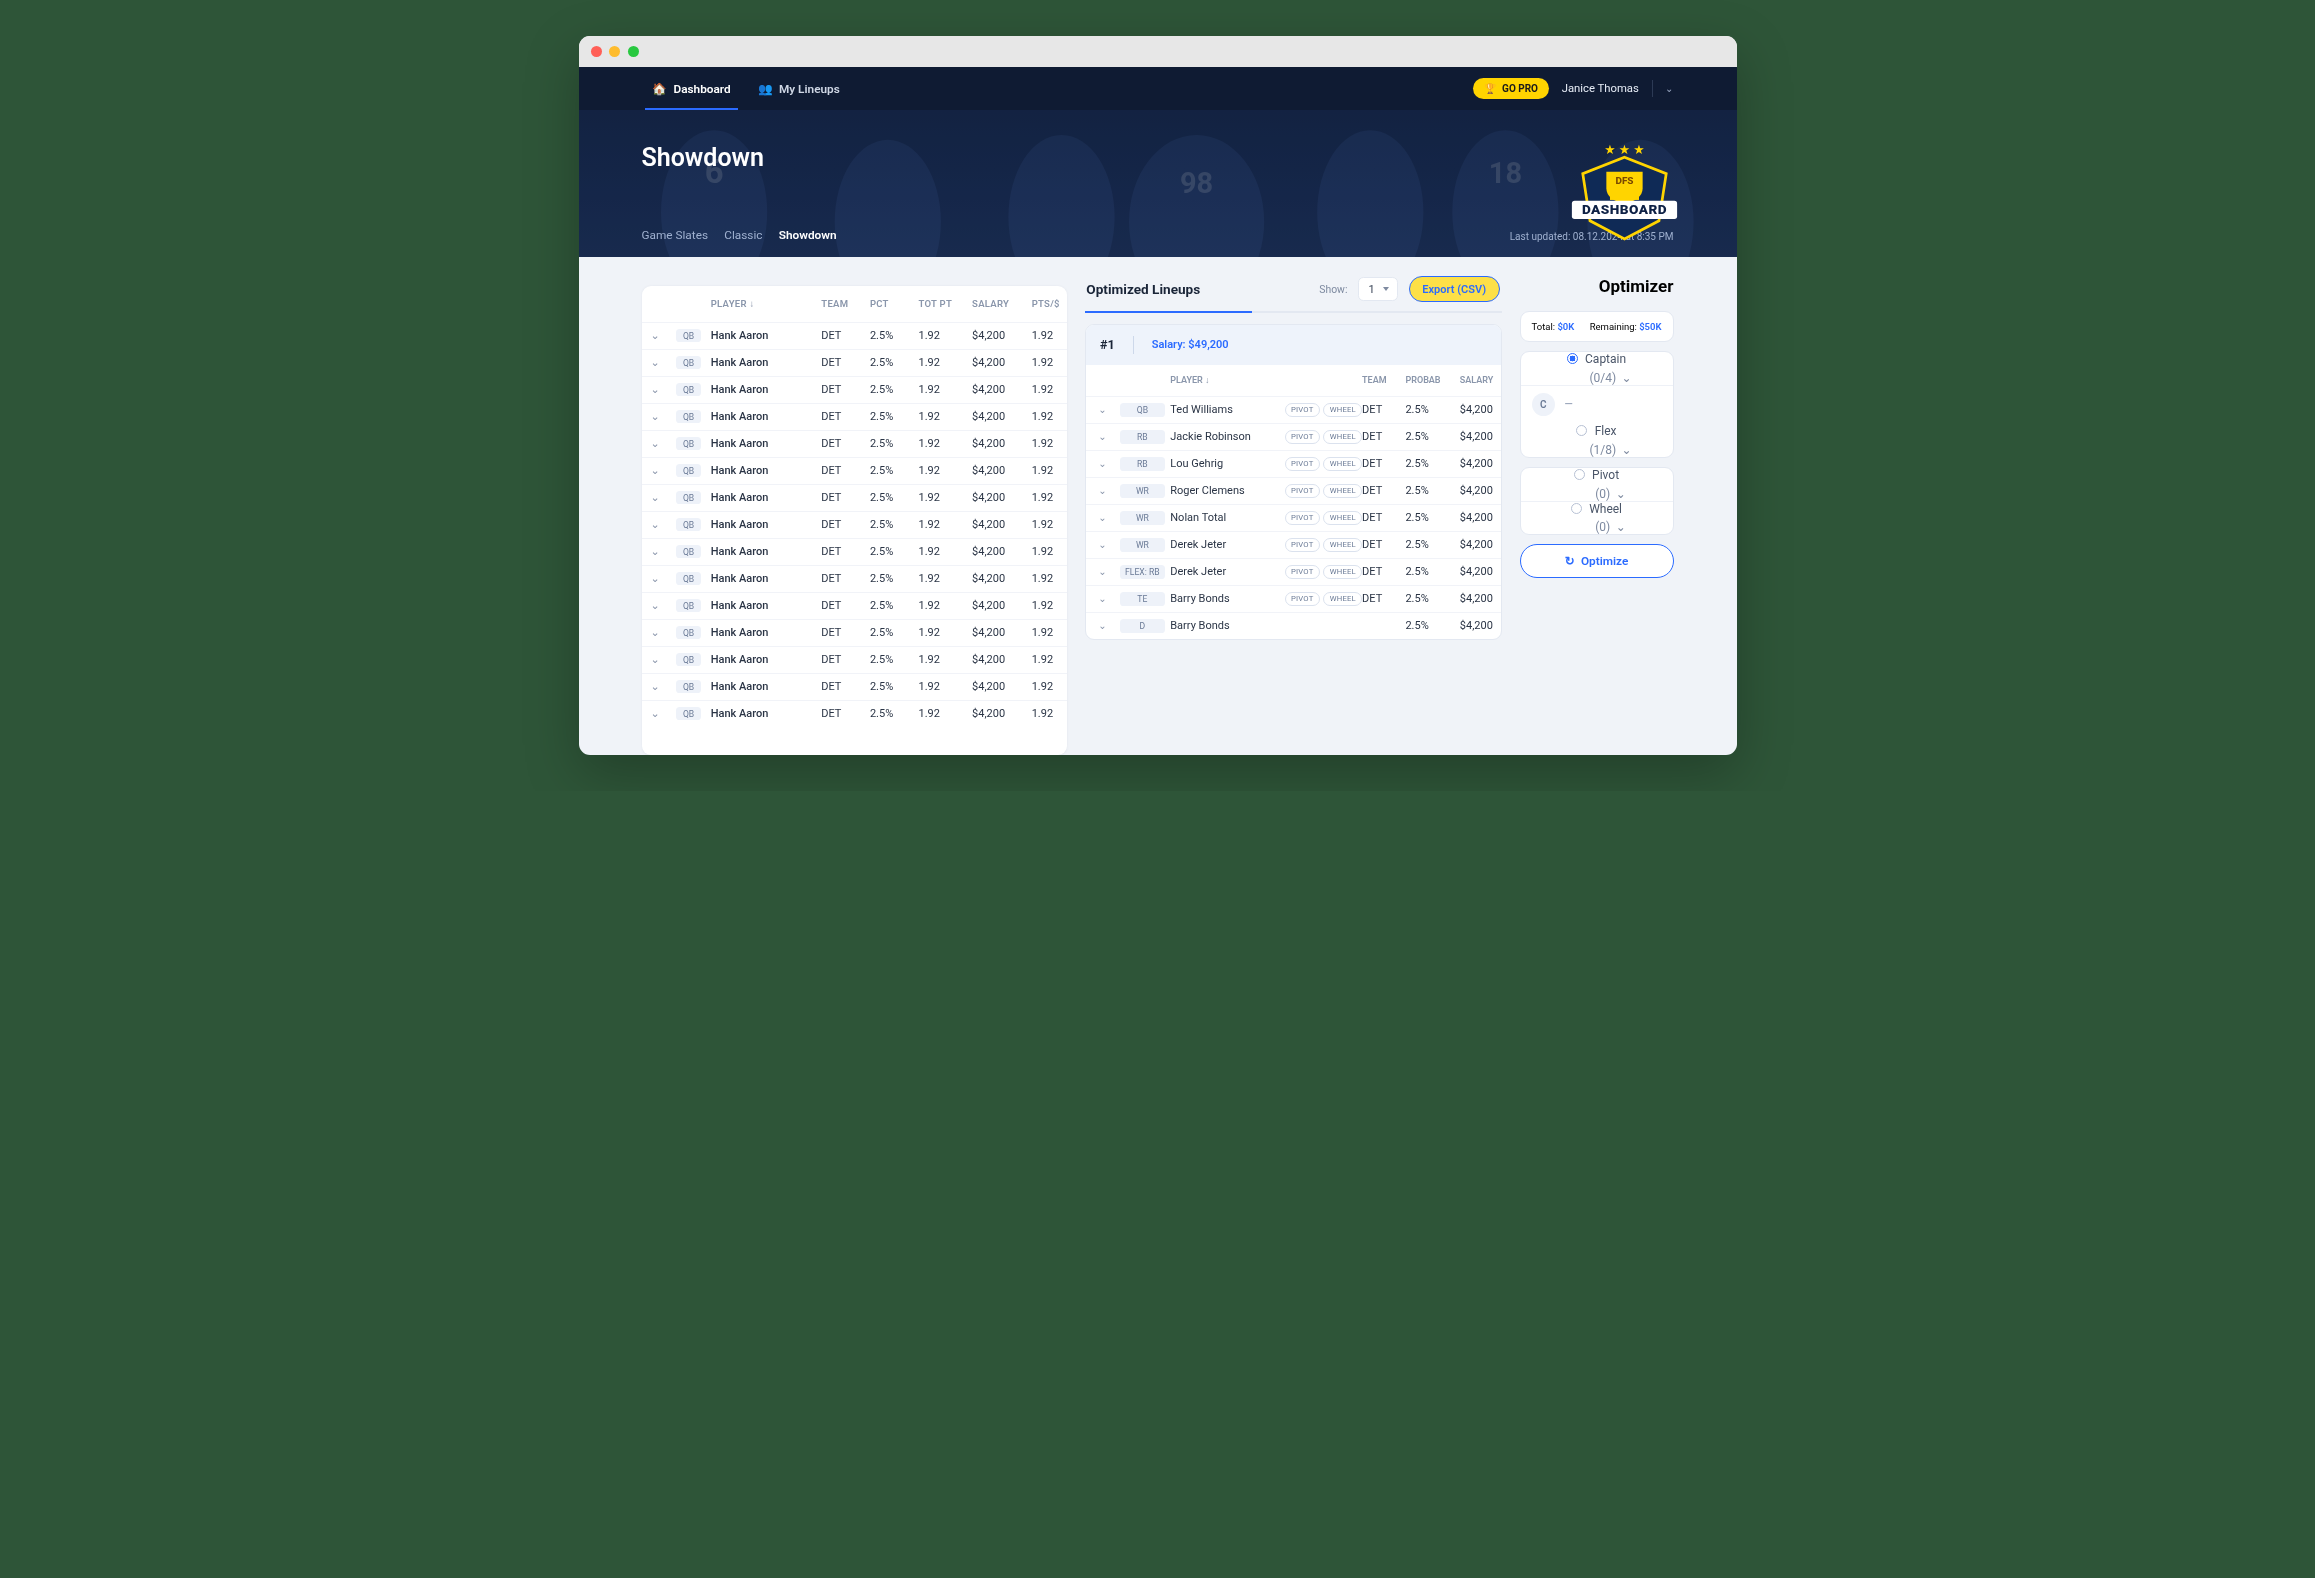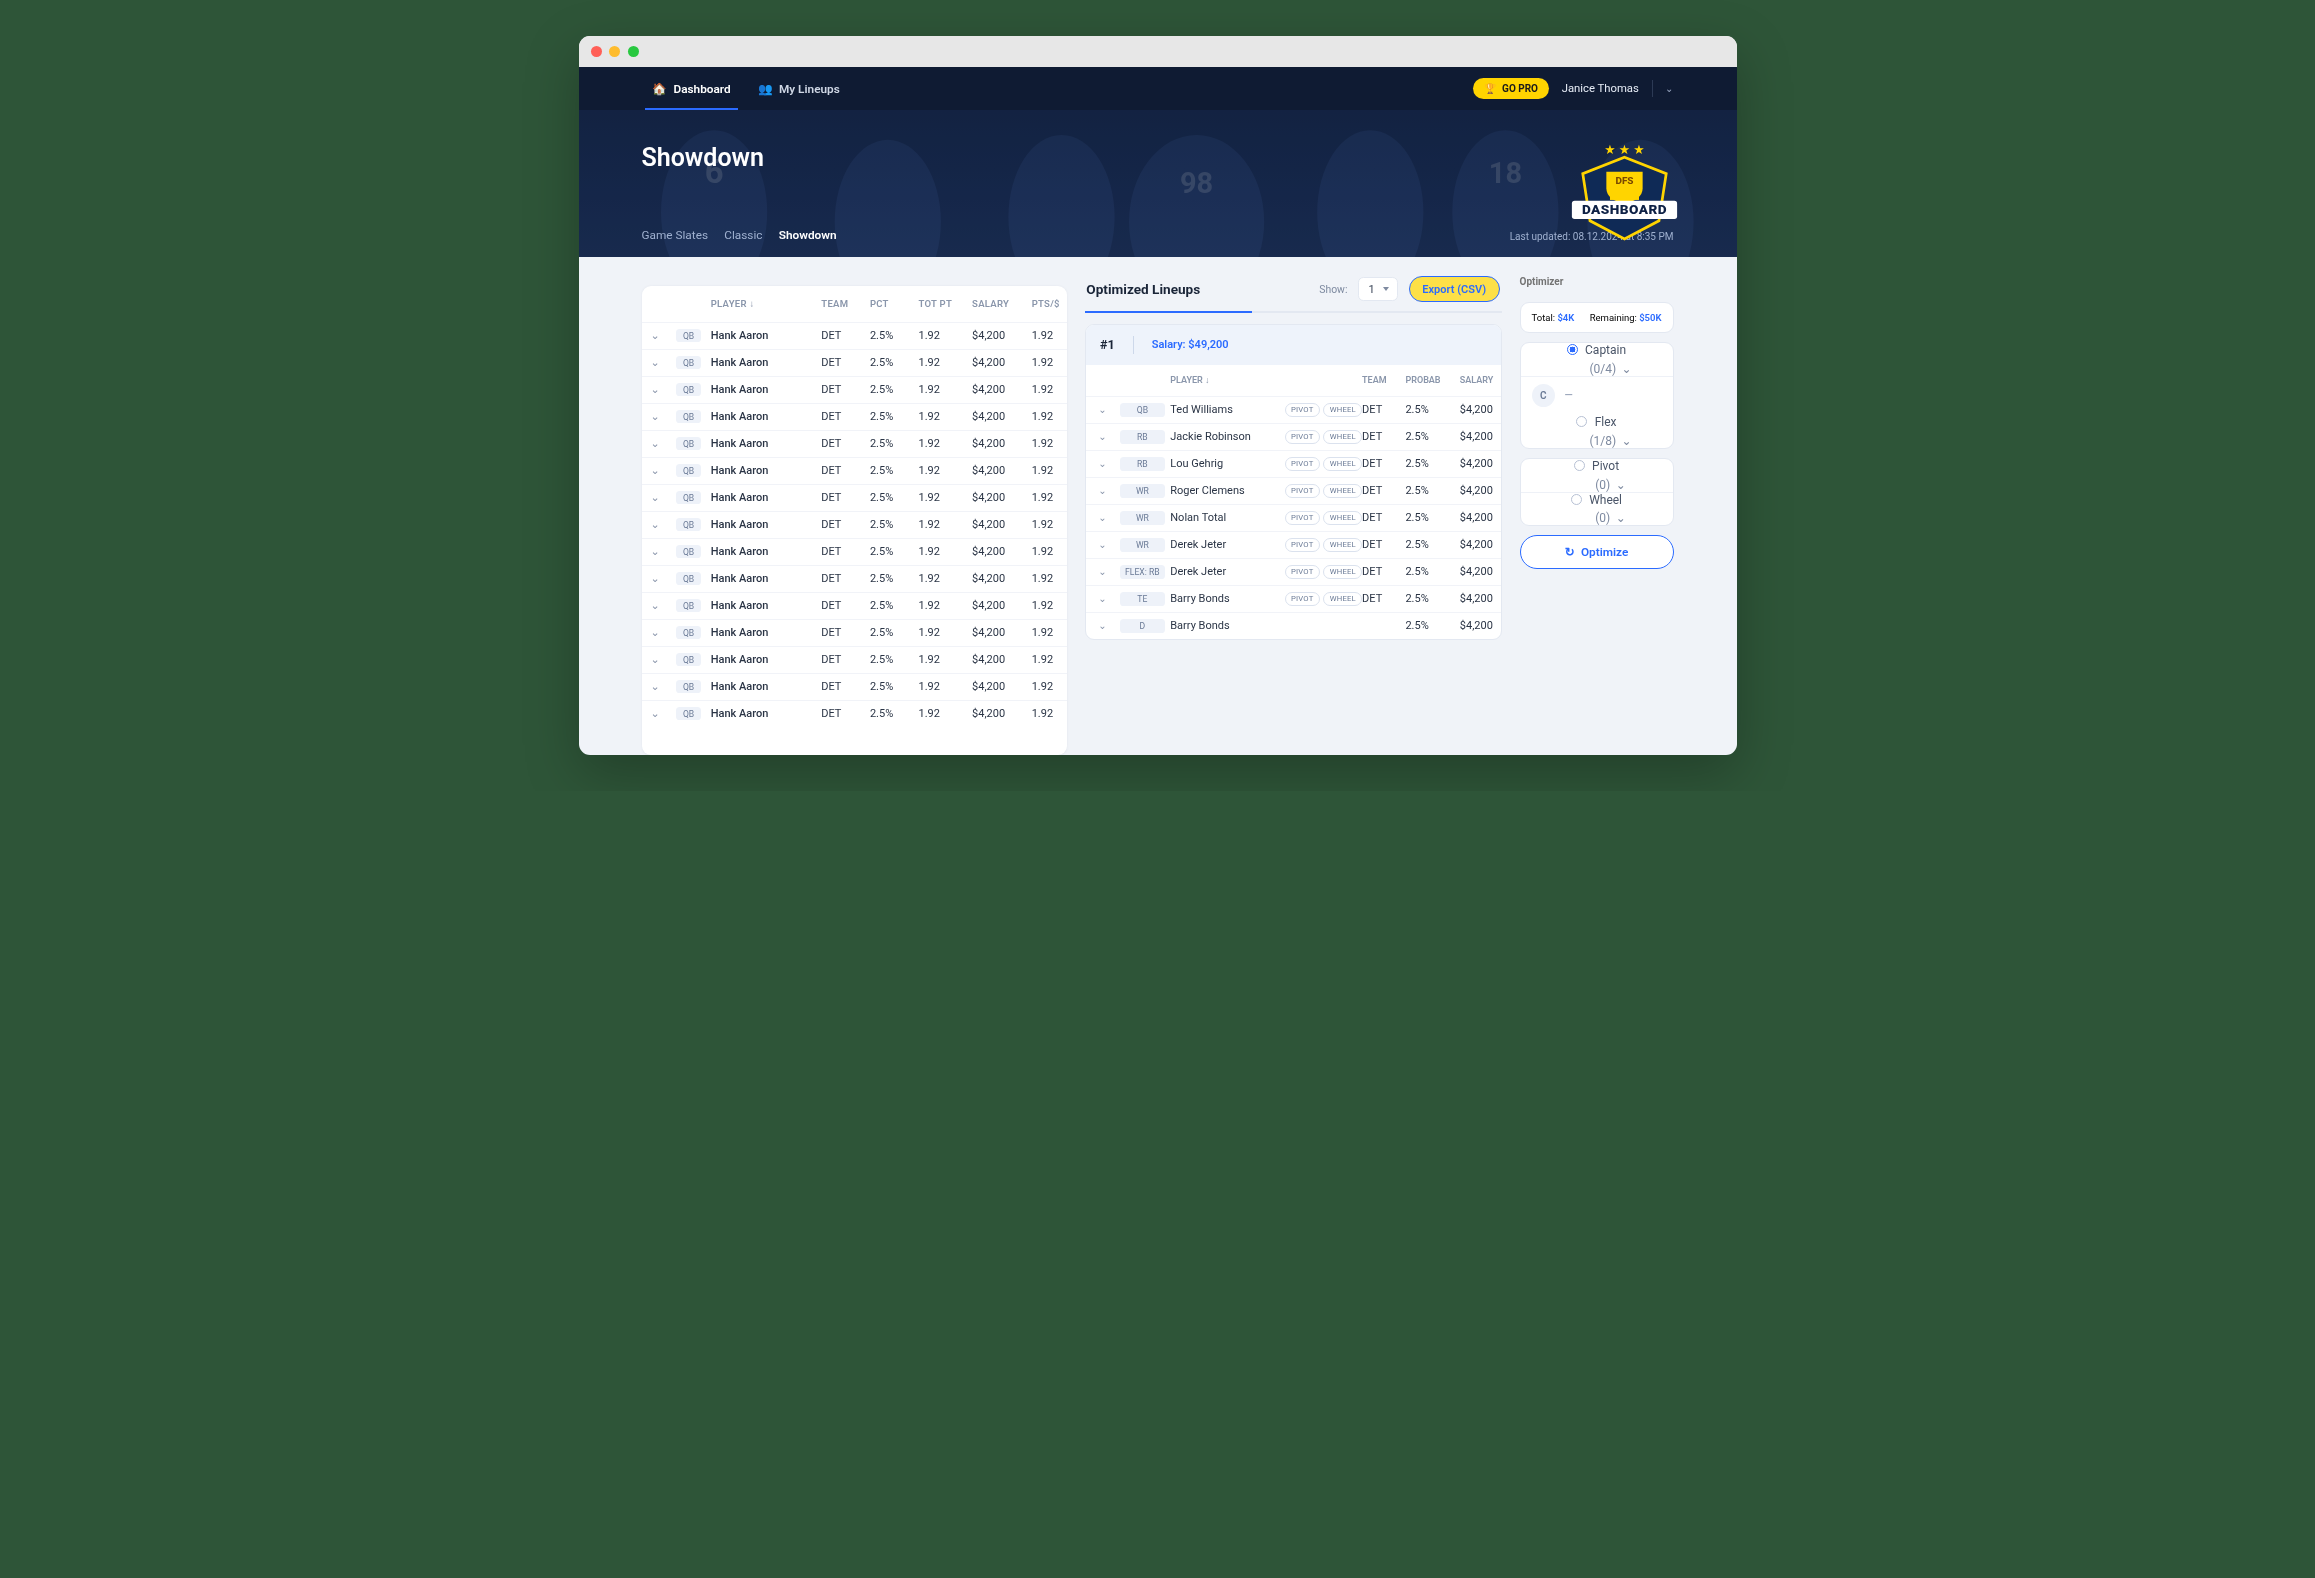--- a/index.html
+++ b/index.html
@@ -68,21 +68,21 @@
   .lcols,.lrow{display:grid;grid-template-columns:16.3px 45px 109px 72px 38px 49px 52px 36px;column-gap:5.4px;align-items:center;padding:0 12.7px;}
   .lcols{height:31px;font-size:9px;color:#8a96ab;text-transform:uppercase;font-weight:600;}
   .lrow{height:27px;font-size:11px;color:#2a3445;border-top:0.9px solid #f1f3f8;}
   .pills{display:flex;gap:3.6px;}
   .pill{font-size:7.7px;color:#6a7a96;border:0.9px solid #dbe2ee;border-radius:8.1px;padding:1.4px 5.4px;letter-spacing:.02em;}
   .lpos{font-size:8.6px;color:#6a7a96;background:#eef2f9;border-radius:3.6px;padding:1.8px 3.6px;text-align:center;}
   .smallchev{color:#8a96ab;cursor:pointer;font-size:10px;}
 
   
   .opt{width:154px;display:flex;flex-direction:column;gap:9px;}
-  .opt-title{font-size:10px;font-weight:700;color:#737373;padding:1.8px 0 5.4px;}
+  .opt-title{font-size:17px;font-weight:700;color:#000000;padding:1.8px 0 5.4px;text-align:right;}
   .obox{background:#fff;border:0.9px solid #e3e8f1;border-radius:9px;}
   .orow{display:flex;align-items:center;justify-content:space-between;padding:0 11px;font-size:12px;color:#4a5568;height:33px;cursor:pointer;flex-direction:column;}
   .orow+.orow{border-top:0.9px solid #eef1f7;}
   .orow .r{display:flex;align-items:center;gap:5.4px;color:#7e8aa0;margin-left:28px;}
   .radio{width:11px;height:11px;border-radius:50%;border:1.4px solid #b7c1d4;display:inline-block;}
   .radio.on{border-color:#2b6bff;background:radial-gradient(circle,#2b6bff 0 45%,#fff 48% 100%);}
   .capslot{display:flex;align-items:center;gap:9px;padding:7.2px 11px;border-top:0.9px solid #eef1f7;}
   .capcircle{width:23.5px;height:23.5px;border-radius:50%;background:#eef2f9;display:flex;align-items:center;justify-content:center;font-size:10px;font-weight:600;color:#6a7a96;}
   .dash{color:#9aa6ba;}
   .totals{display:flex;justify-content:space-between;font-size:9.5px;padding:9px 11px;}
@@ -473,21 +473,21 @@
               <span>$4,200</span>
             </div>
           </div>
       </div>
     </div>
 
     <div class="col opt">
       <div class="opt-title">Optimizer</div>
       <div class="obox">
         <div class="totals">
-          <span><span>Total:</span> <span class="v">$4K</span></span>
+          <span><span>Total:</span> <span class="v">$0K</span></span>
           <span><span>Remaining:</span> <span class="v">$50K</span></span>
         </div>
       </div>
       <div class="obox">
         <div class="orow">
           <span style="display:flex;align-items:center;gap:7.2px">
               <span class="radio on"></span>
               <span>Captain</span>
             </span>
           <span class="r">

